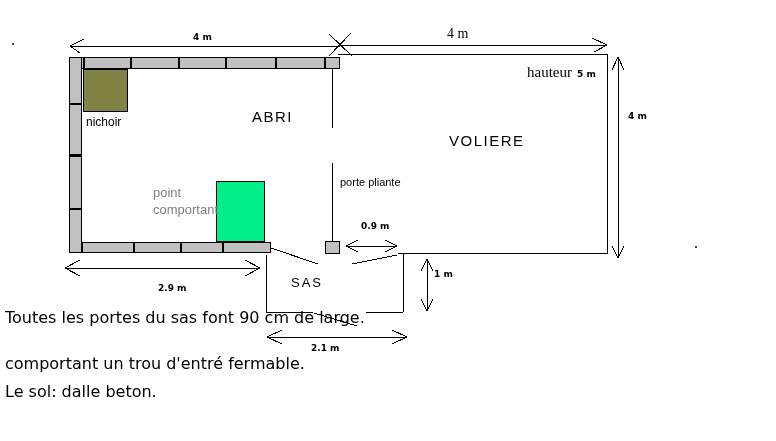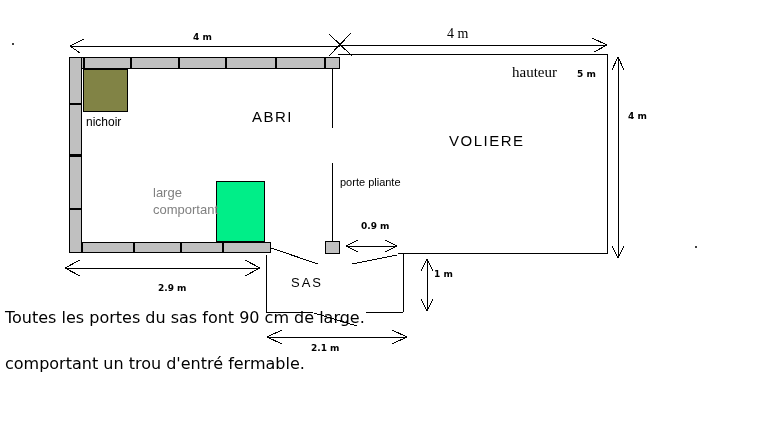--- a/index.html
+++ b/index.html
@@ -126,37 +126,38 @@
   <div class="joint-v" style="left:133px;top:243px;height:9px;"></div>
   <div class="joint-v" style="left:180px;top:243px;height:9px;"></div>
   <div class="joint-v" style="left:222px;top:243px;height:9px;"></div>
 
   <div class="wall" style="left:325px;top:241px;width:15px;height:13px;"></div>
 
   <div class="box" style="left:83px;top:69px;width:45px;height:43px;background:#818345;"></div>
   <div class="lbl hand" style="left:86px;top:116px;">nichoir</div>
 
   <div class="box" style="left:216px;top:181px;width:49px;height:61px;background:#00ee88;"></div>
-  <div class="lbl hand muted" style="left:153px;top:186px;font-size:13px;">large</div>
+  <div class="lbl hand muted" style="left:153px;top:186px;font-size:13px;">point</div>
   <div class="lbl hand muted" style="left:153px;top:203px;font-size:13px;">comportant</div>
 
   <div class="lbl room-lbl" style="left:252px;top:109px;">ABRI</div>
   <div class="lbl room-lbl" style="left:449px;top:133px;">VOLIERE</div>
   <div class="lbl hand" style="left:291px;top:276px;font-size:13px;letter-spacing:2px;">SAS</div>
   <div class="lbl hand" style="left:340px;top:177px;font-size:11px;">porte pliante</div>
 
   <div class="lbl dim-sm" style="left:193px;top:33px;">4 m</div>
   <div class="lbl serif-lbl" style="left:447px;top:27px;font-size:14px;">4 m</div>
   <div class="lbl dim-sm" style="left:628px;top:112px;">4 m</div>
-  <div class="lbl serif-lbl" style="left:512px;top:65px;">hauteur</div>
+  <div class="lbl serif-lbl" style="left:527px;top:65px;">hauteur</div>
   <div class="lbl dim-sm" style="left:577px;top:70px;">5 m</div>
   <div class="lbl dim-sm" style="left:361px;top:222px;">0.9 m</div>
   <div class="lbl dim-sm" style="left:434px;top:270px;">1 m</div>
   <div class="lbl dim-sm" style="left:158px;top:284px;">2.9 m</div>
   <div class="lbl dim-sm" style="left:311px;top:344px;">2.1 m</div>
 
   <div class="note" style="left:5px;top:308px;">Toutes les portes du sas font 90 cm de large.</div>
   <div class="note" style="left:5px;top:354px;">comportant un trou d'entré fermable.</div>
+  <div class="note" style="left:5px;top:382px;">Le sol: dalle beton.</div>
 
   <div class="dot" style="left:12px;top:43px;"></div>
   <div class="dot" style="left:695px;top:246px;"></div>
 
 </div>
 
 </body></html>

